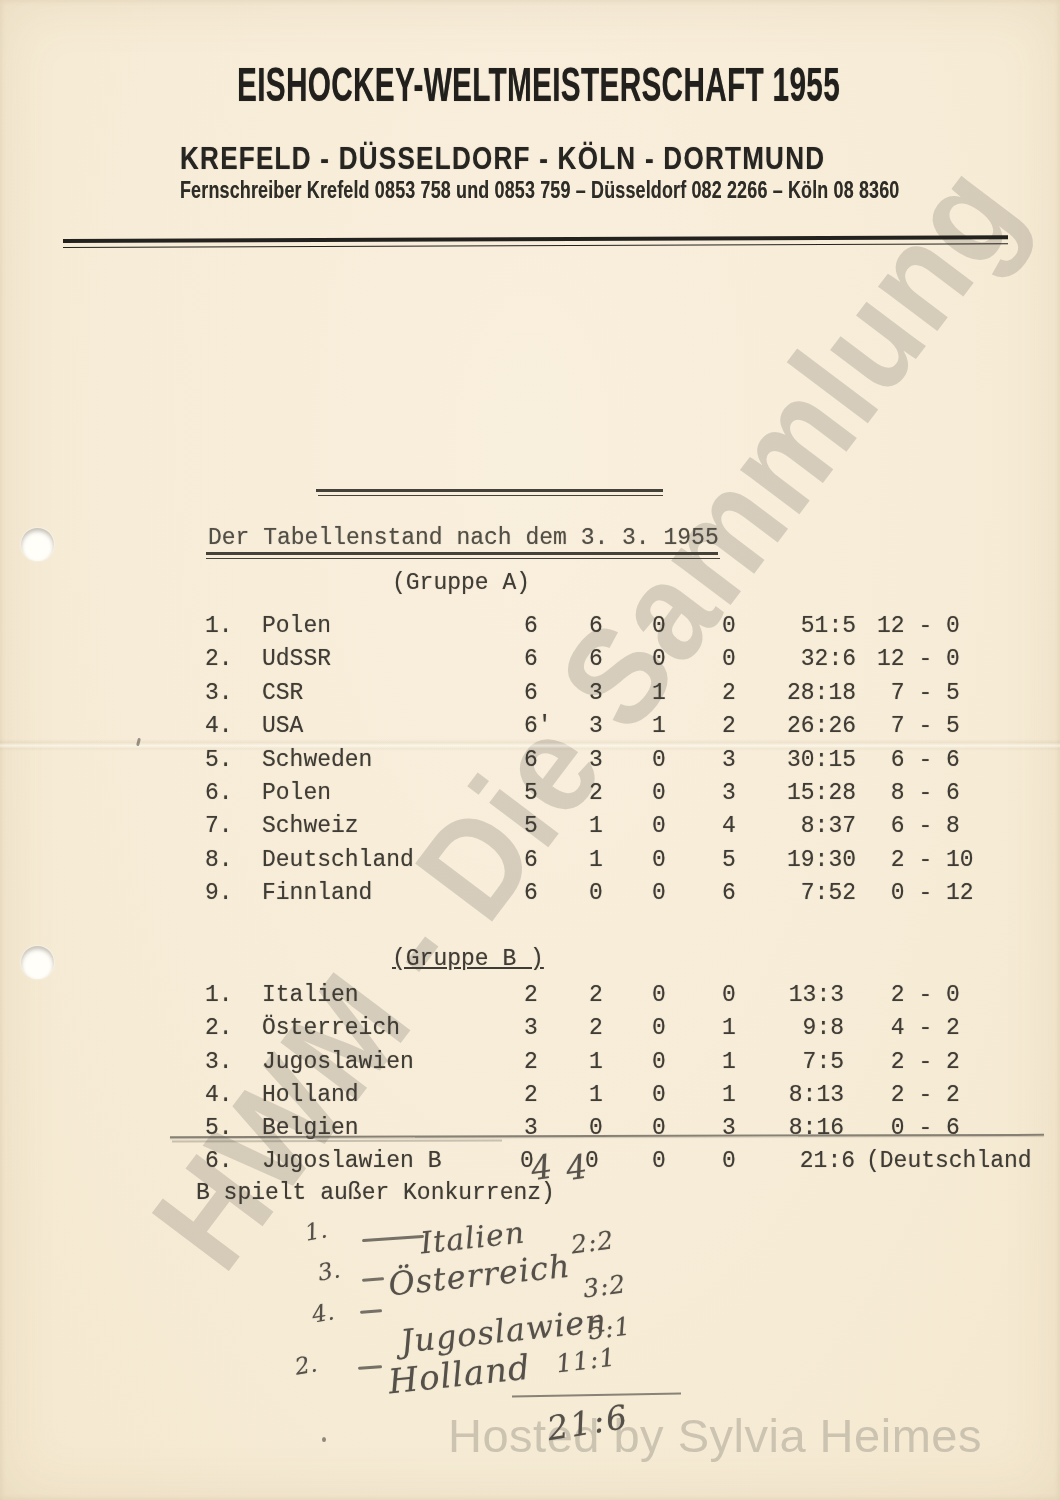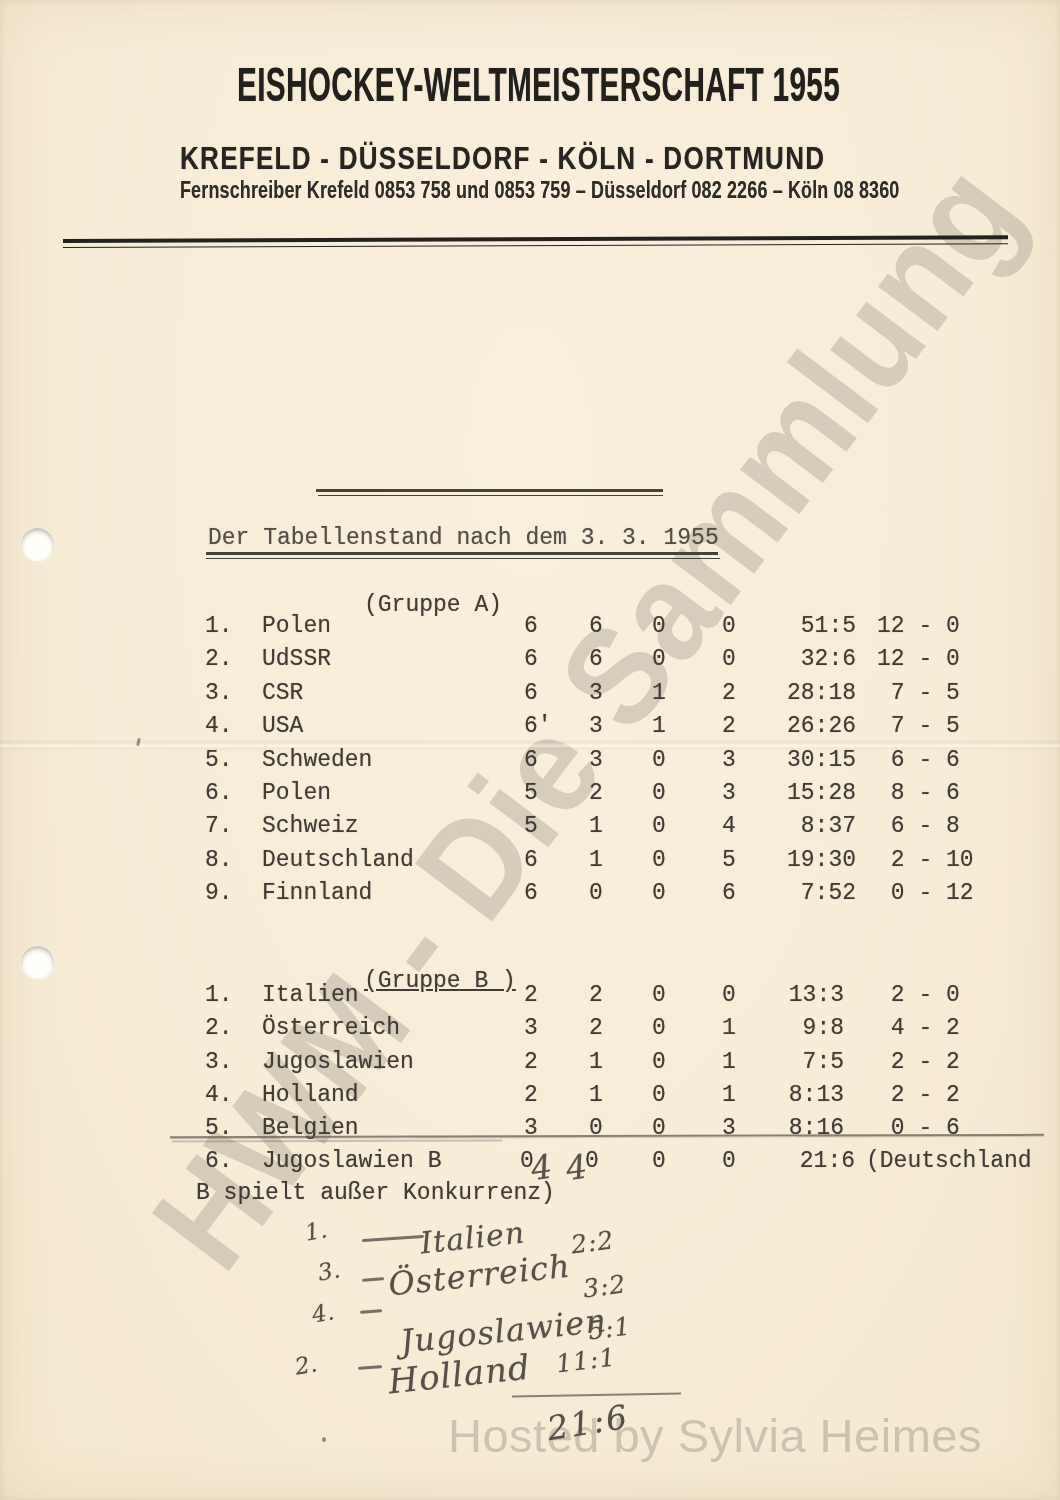--- a/index.html
+++ b/index.html
@@ -76,21 +76,21 @@
   .typed{
     font-family:"Liberation Mono","DejaVu Sans Mono",monospace;
     font-size:23px;color:#3f3c35;
     text-shadow:0 0 1px rgba(64,60,52,0.45);
     white-space:pre;
   }
   .press-title{position:absolute;left:318px;top:462px;}
   .standings-title{position:absolute;left:208px;top:525px;color:#514e45;}
   .uline{position:absolute;background:#45423a;}
 
-  .group-label{position:absolute;left:364px;margin-top:22px;}
+  .group-label{position:absolute;left:392px;}
   .group-label-a{top:570px;}
   .group-label-b{top:946px;text-decoration:underline;}
 
   .trow{position:absolute;left:0;width:1060px;height:30px;}
   .trow span{position:absolute;top:0;}
   .col-rank{left:205px;}
   .col-team{left:262px;}
   .col-gp{left:524px;}
   .col-w{left:589px;}
   .col-t{left:652px;}

